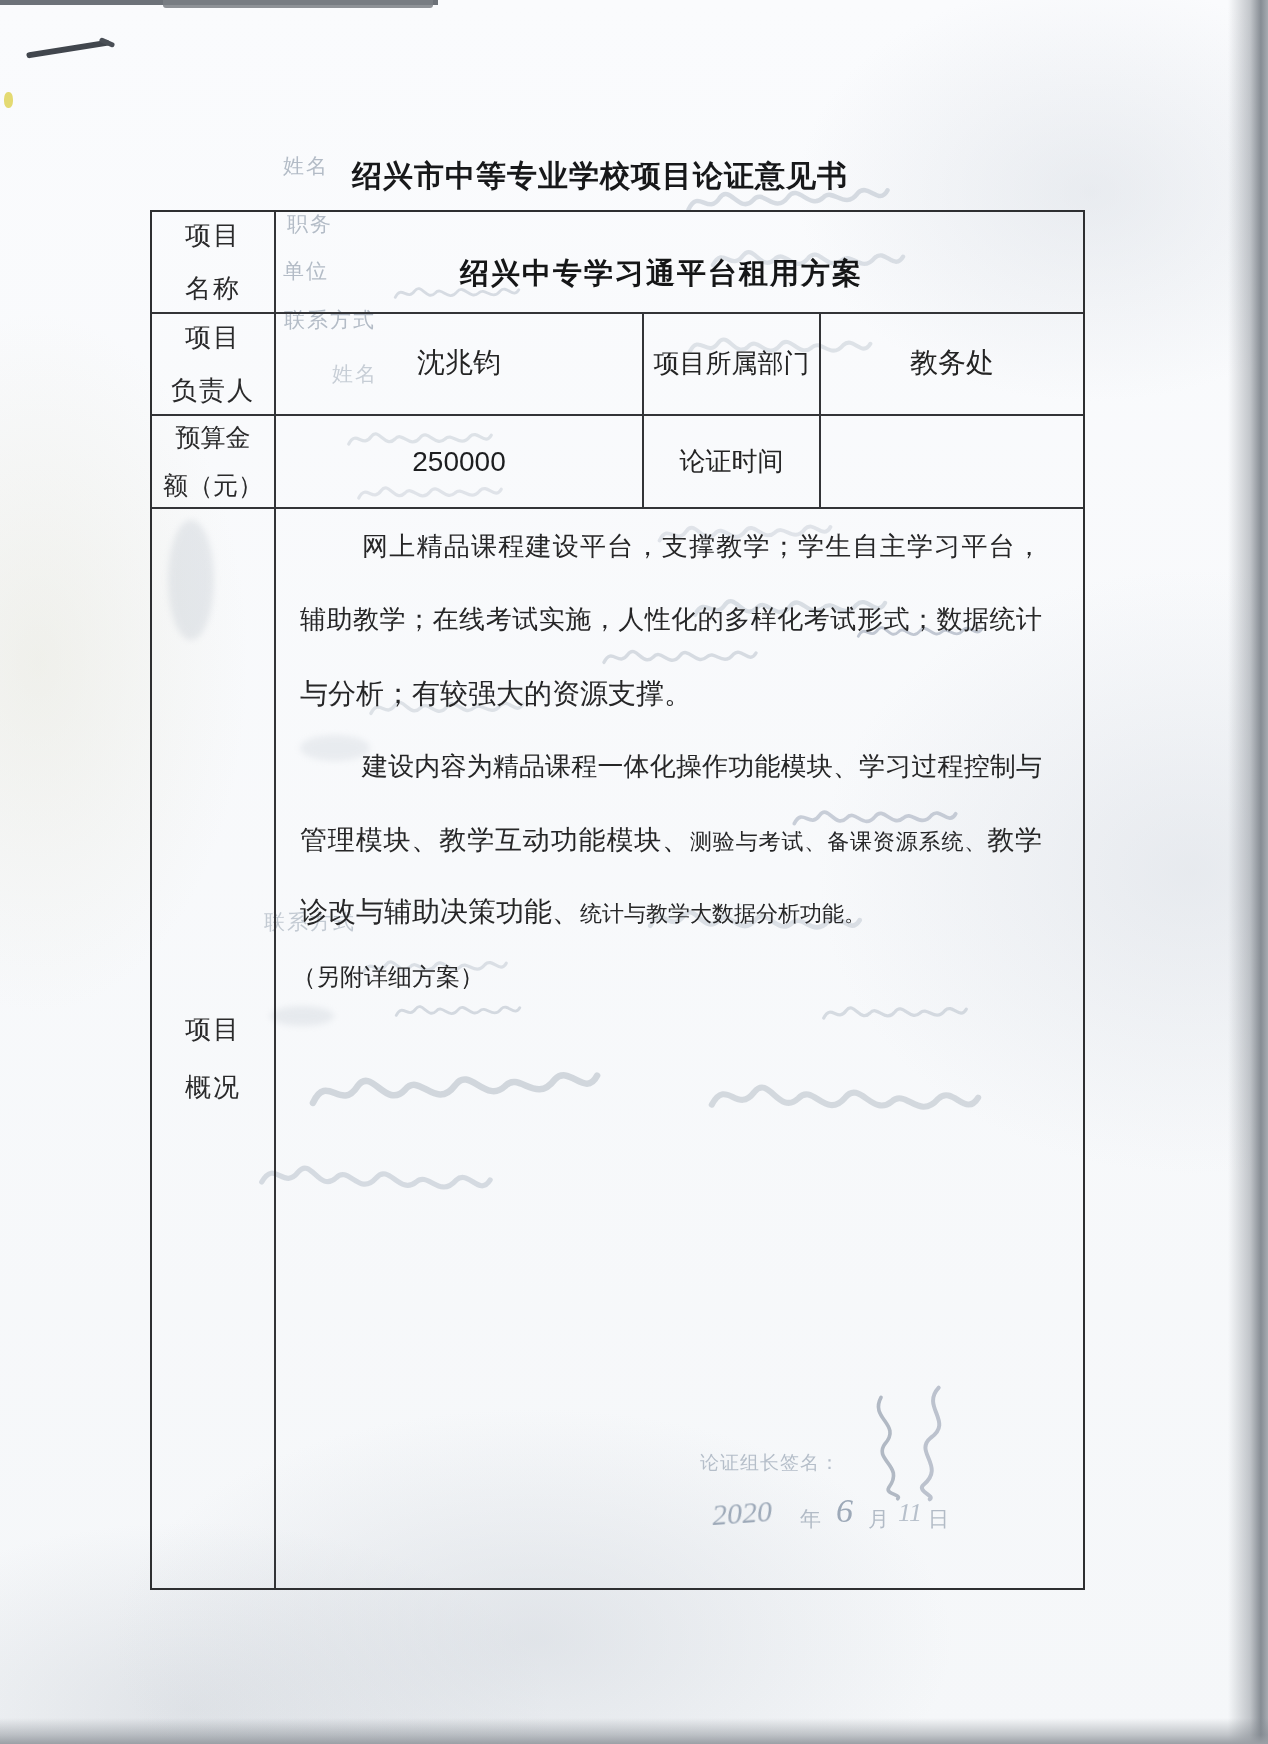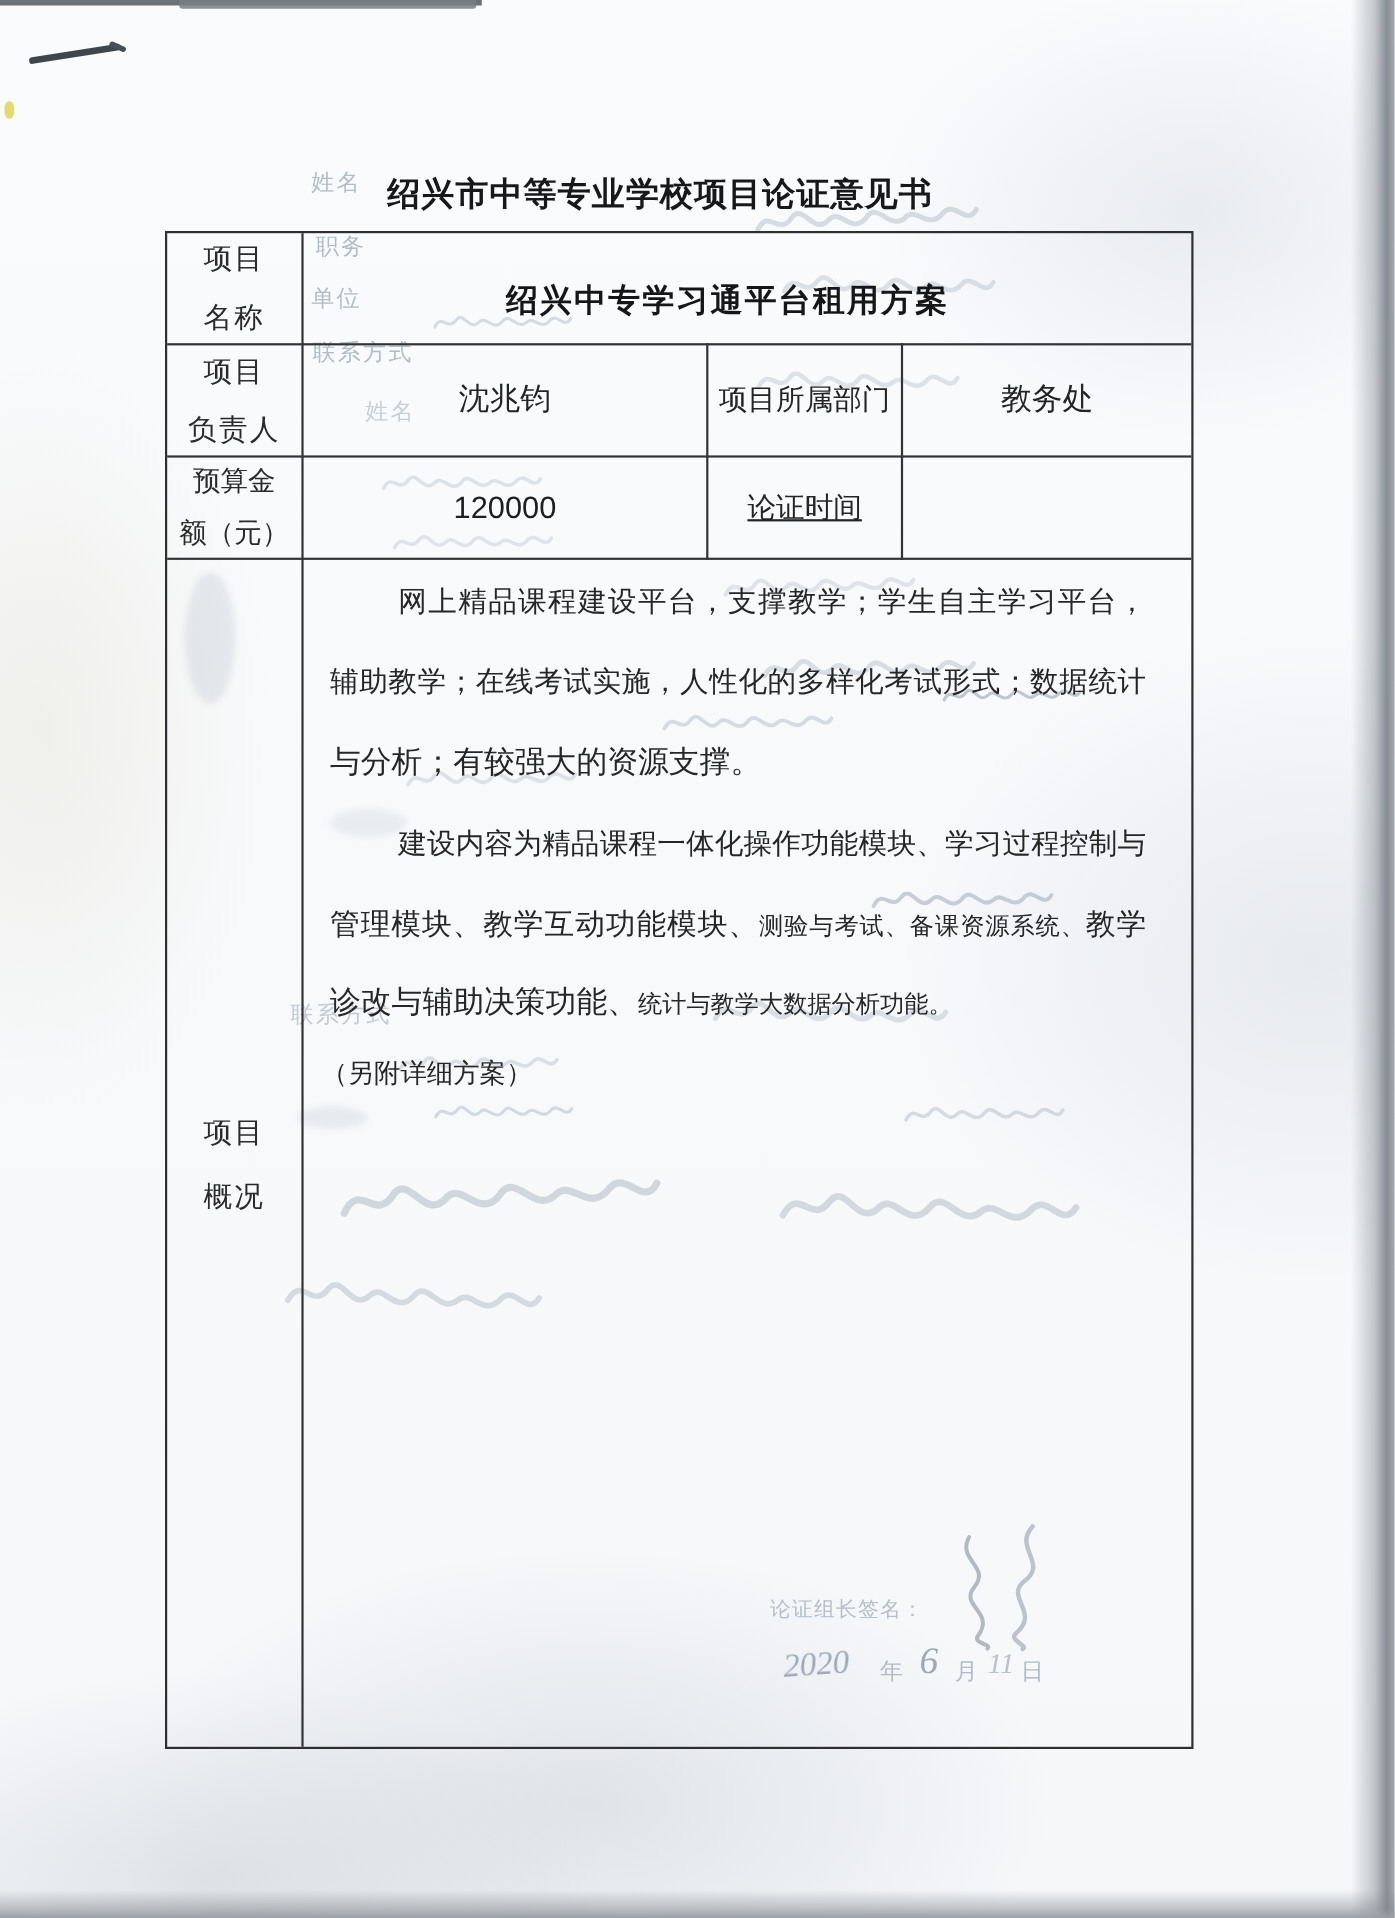--- a/index.html
+++ b/index.html
@@ -225,24 +225,24 @@
       <span class="val">教务处</span>
     </div>
 
     <div class="cell" style="left:0;top:204px;width:122px;height:91px;">
       <div class="lbl" style="font-size:25px;line-height:48px;letter-spacing:0;">
           <div>预算金</div>
           <div>额（元）</div>
         </div>
     </div>
     <div class="cell" style="left:124px;top:204px;width:366px;height:91px;">
-      <span class="num">120000</span>
+      <span class="num">250000</span>
     </div>
     <div class="cell" style="left:492px;top:204px;width:175px;height:91px;">
-      <span style="font-size:26px;text-decoration:underline;">论证时间</span>
+      <span style="font-size:26px;">论证时间</span>
     </div>
     <div class="cell" style="left:669px;top:204px;width:262px;height:91px;">
       <span class="val"></span>
     </div>
 
     <div class="cell" style="left:0;top:297px;width:122px;height:1079px;">
       <div class="lbl" style="position:relative;top:10px;line-height:58px;">
           <div>项目</div>
           <div>概况</div>
         </div>

